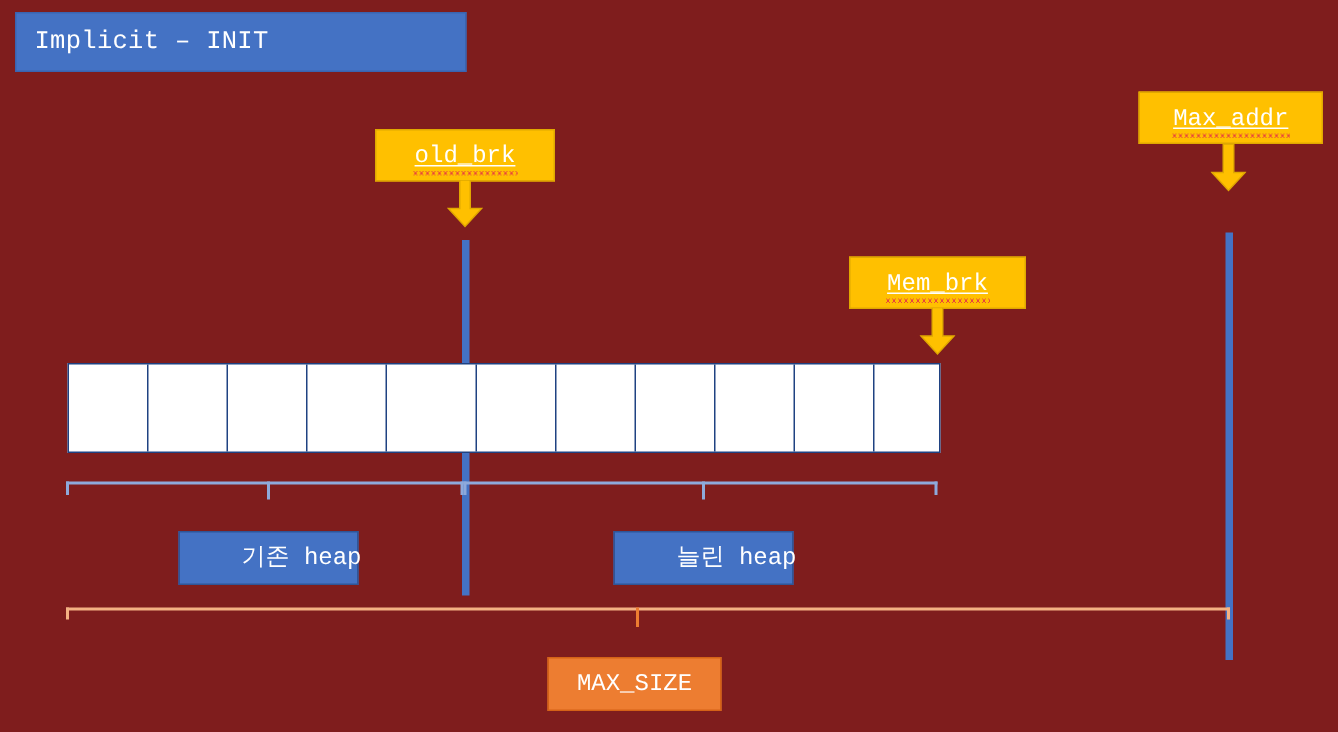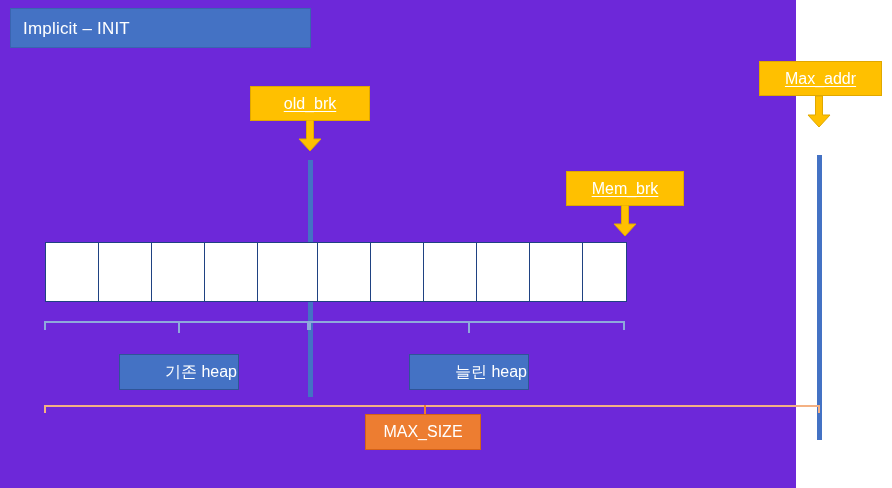--- a/index.html
+++ b/index.html
@@ -8,23 +8,24 @@
   }
   body {
     width: 892px;
     height: 488px;
     background: #FFFFFF;
     font-family: "Liberation Sans", sans-serif;
     overflow: hidden;
   }
   #slide {
     position: relative;
-    width: 796px;
+    width: 892px;
     height: 488px;
-    background: #6d28d9;
+    background: #7f1d1d;
+    font-family: Liberation Mono, monospace;
   }
 
   
   .title-box {
     position: absolute;
     left: 10px;
     top: 8px;
     width: 301px;
     height: 40px;
     background: #4472C4;
@@ -253,17 +254,17 @@
   </div>
 
   <div class="bracket-blue" id="expanded-heap-bracket" style="left: 309px; top: 321px; width: 316px;"></div>
   <div class="tick-blue" id="expanded-heap-tick" style="left: 468px; top: 321px;"></div>
   <div class="blue-box" id="expanded-heap-box" style="left: 409px; top: 354px; width: 120px; height: 36px;">
     <span class="blue-text">늘린 heap</span>
   </div>
 
   <div class="bracket-orange" id="max-size-bracket" style="left: 44px; top: 405px; width: 776px;"></div>
   <div class="tick-orange" id="max-size-tick" style="left: 424px; top: 405px;"></div>
-  <div class="orange-box" id="max-size-box" style="left: 365px; top: 414px; width: 116px; height: 36px;">
+  <div class="orange-box" id="max-size-box" style="left: 365px; top: 438px; width: 116px; height: 36px;">
     <span class="orange-text">MAX_SIZE</span>
   </div>
 
 </div>
 
 </body></html>

